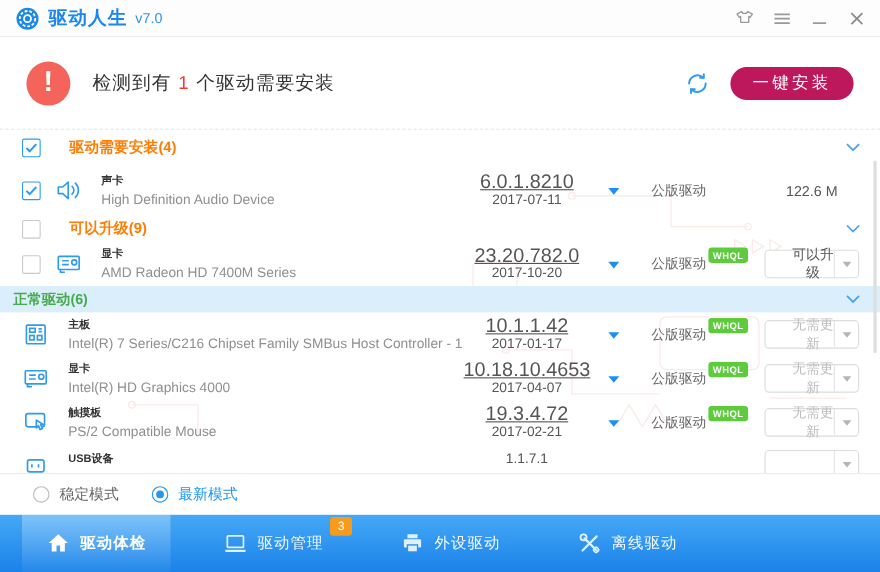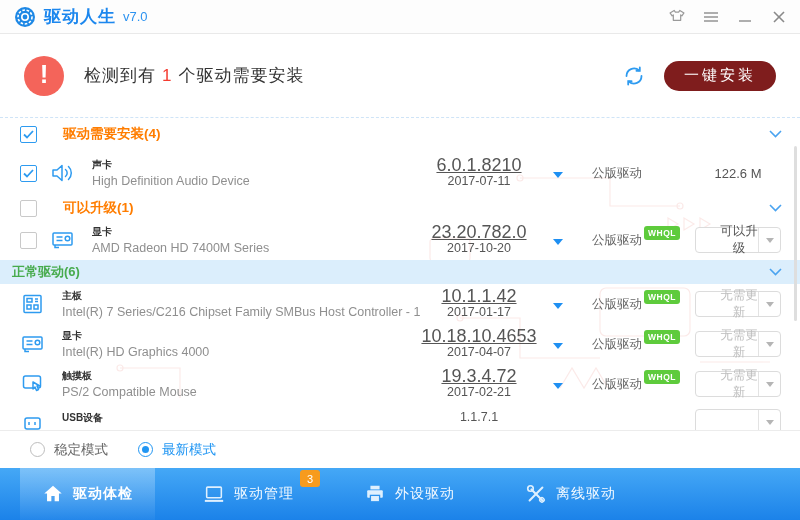--- a/index.html
+++ b/index.html
@@ -23,21 +23,21 @@
   
   .banner { height:84px; display:flex; align-items:center; padding:0 24px;
     border-bottom:1px dashed #cfe4f7; flex:0 0 auto; background:#fff; }
   .alert-circle { width:40px; height:40px; border-radius:50%; background:#f4645a;
     color:#fff; font-size:26px; font-weight:bold; display:flex; align-items:center;
     justify-content:center; margin-right:20px; flex:0 0 auto; padding-bottom:2px; }
   .banner-msg { font-size:17px; color:#333; letter-spacing:1px; }
   .banner-msg .cnt { color:#f43b30; margin:0 6px; }
   .banner-right { margin-left:auto; display:flex; align-items:center; gap:18px; }
   .refresh { width:24px; height:24px; cursor:pointer; }
-  .install-btn { width:112px; height:30px; border-radius:15px; background:#7f1d1d; color:#fff;
+  .install-btn { width:112px; height:30px; border-radius:15px; background:#be185d; color:#fff;
     border:none; font-size:15px; letter-spacing:3px; display:flex; align-items:center;
     justify-content:center; cursor:pointer; font-family:inherit; }
 
   
   .list { height:312px; position:relative; overflow:hidden; flex:0 0 auto; background:#fff; }
   .watermark { position:absolute; inset:0; pointer-events:none; z-index:0; }
   .list-inner { position:relative; z-index:1; }
 
   .sec-header { display:flex; align-items:center; padding:0 18px 0 20px; cursor:pointer; }
   .sec-header.h1 { height:32px; }
@@ -220,21 +220,21 @@
         <span class="caret-col"><span class="caret"></span></span>
         <div class="type-col">公版驱动</div>
         <div class="whql-col"></div>
         <div class="act-col">
             <span class="size-txt">122.6 M</span>
           </div>
       </div>
 
       <div class="sec-header h2">
         <span class="cb"></span>
-        <span class="sec-title">可以升级(1)</span>
+        <span class="sec-title">可以升级(9)</span>
         <span class="chev">
           <svg width="13" height="8" viewBox="0 0 13 8" fill="none" stroke="#4aa3f0" stroke-width="1.6">
               <path d="M1 1 L6.5 6.5 L12 1"></path>
             </svg>
         </span>
       </div>
 
       <div class="row r40">
         <span class="cb"></span>
         <span class="dev-icon">

